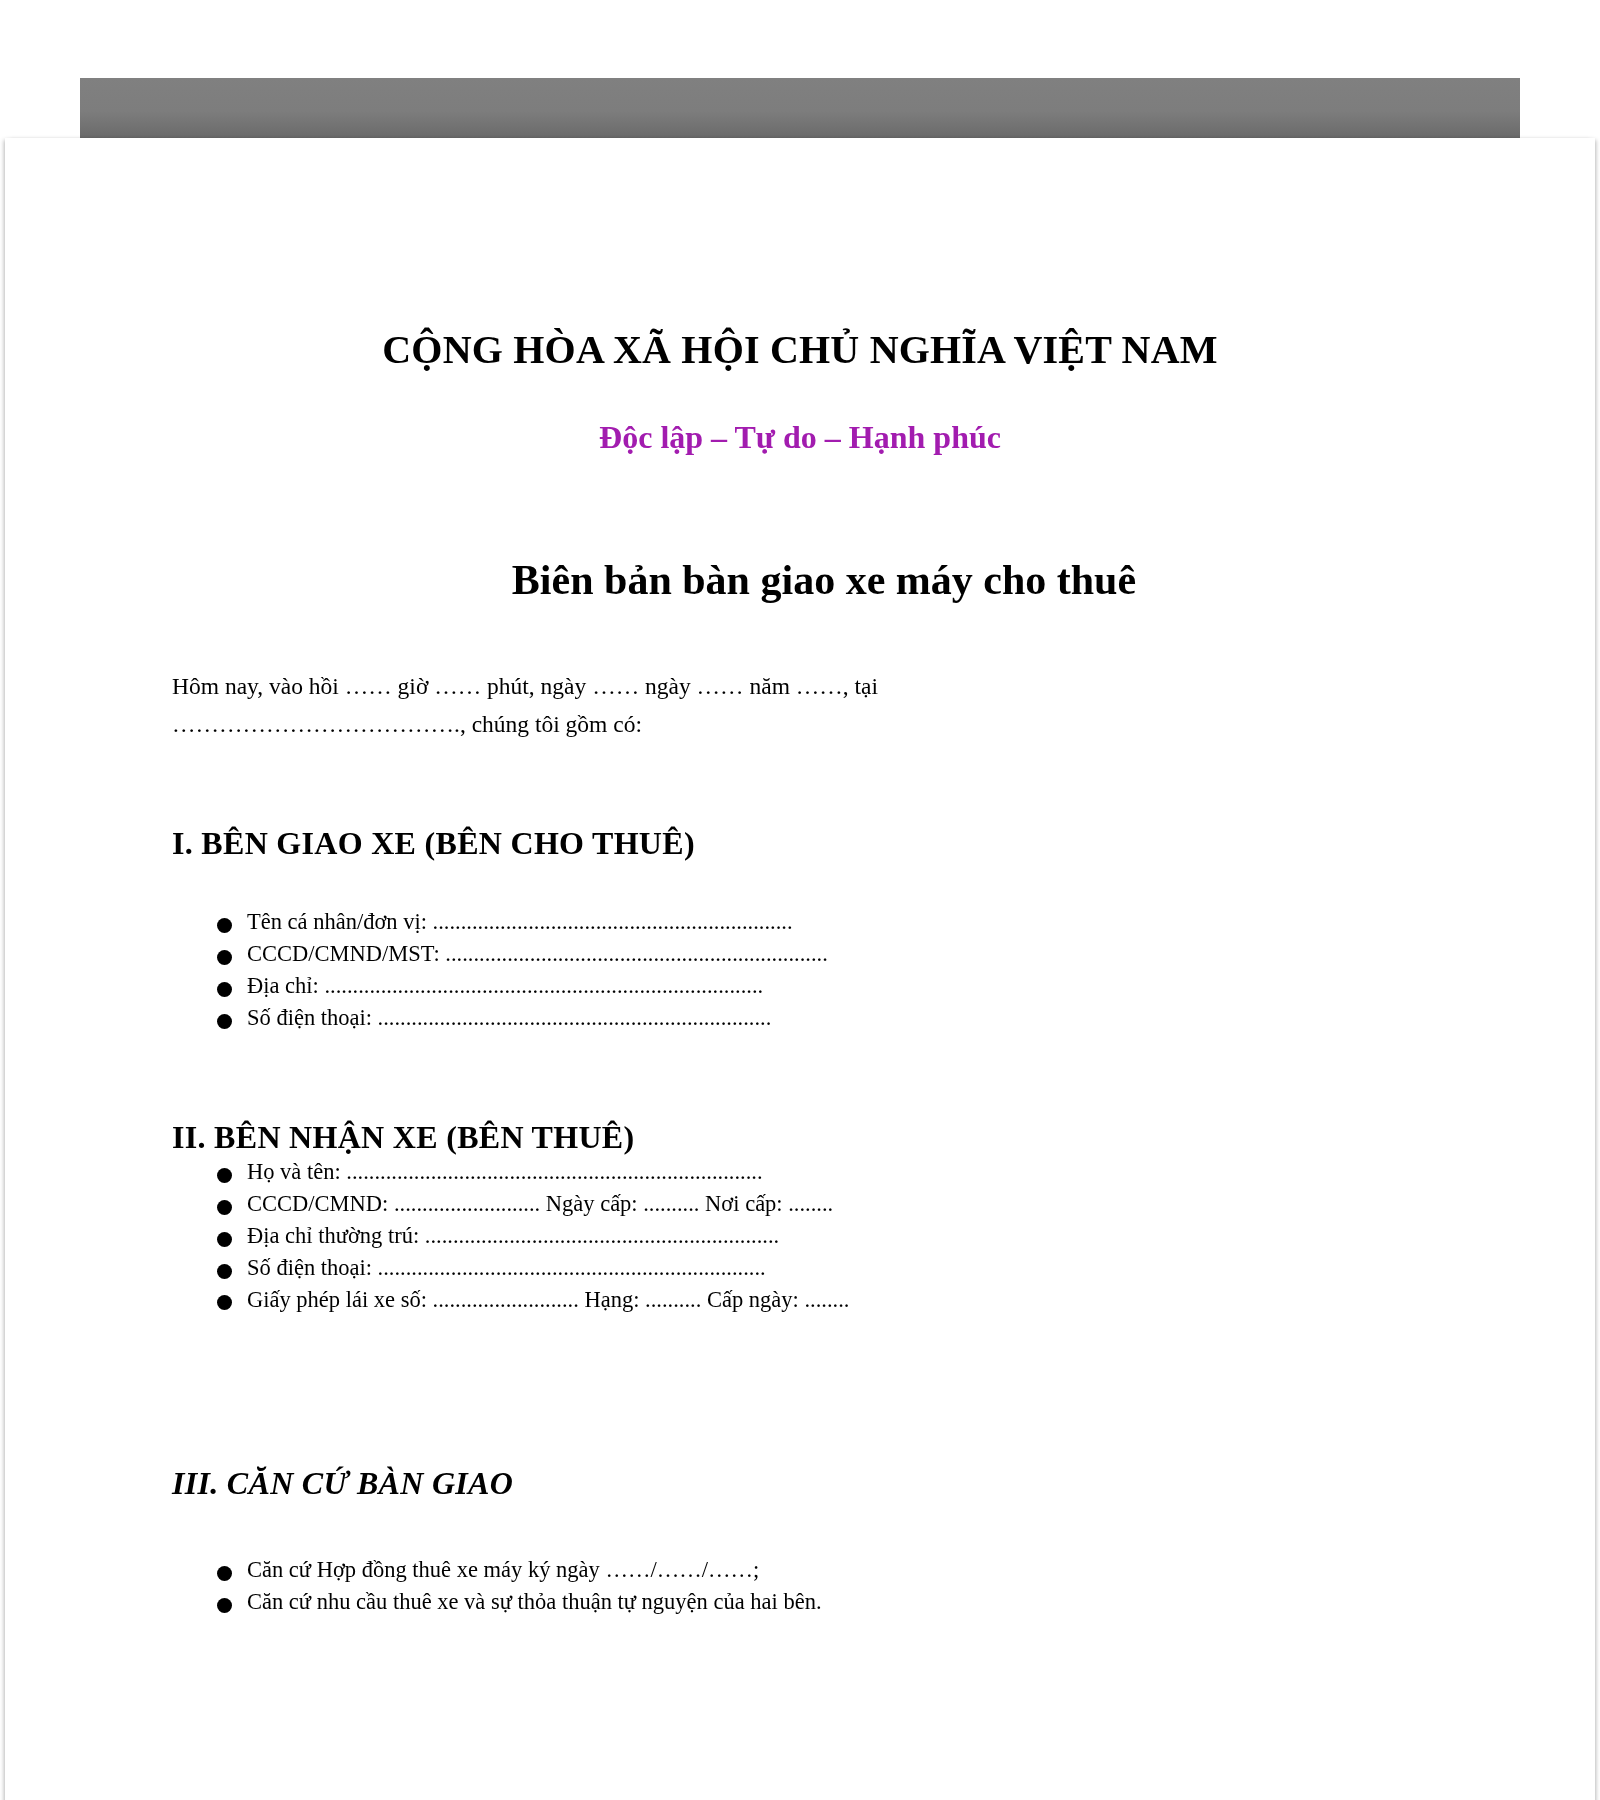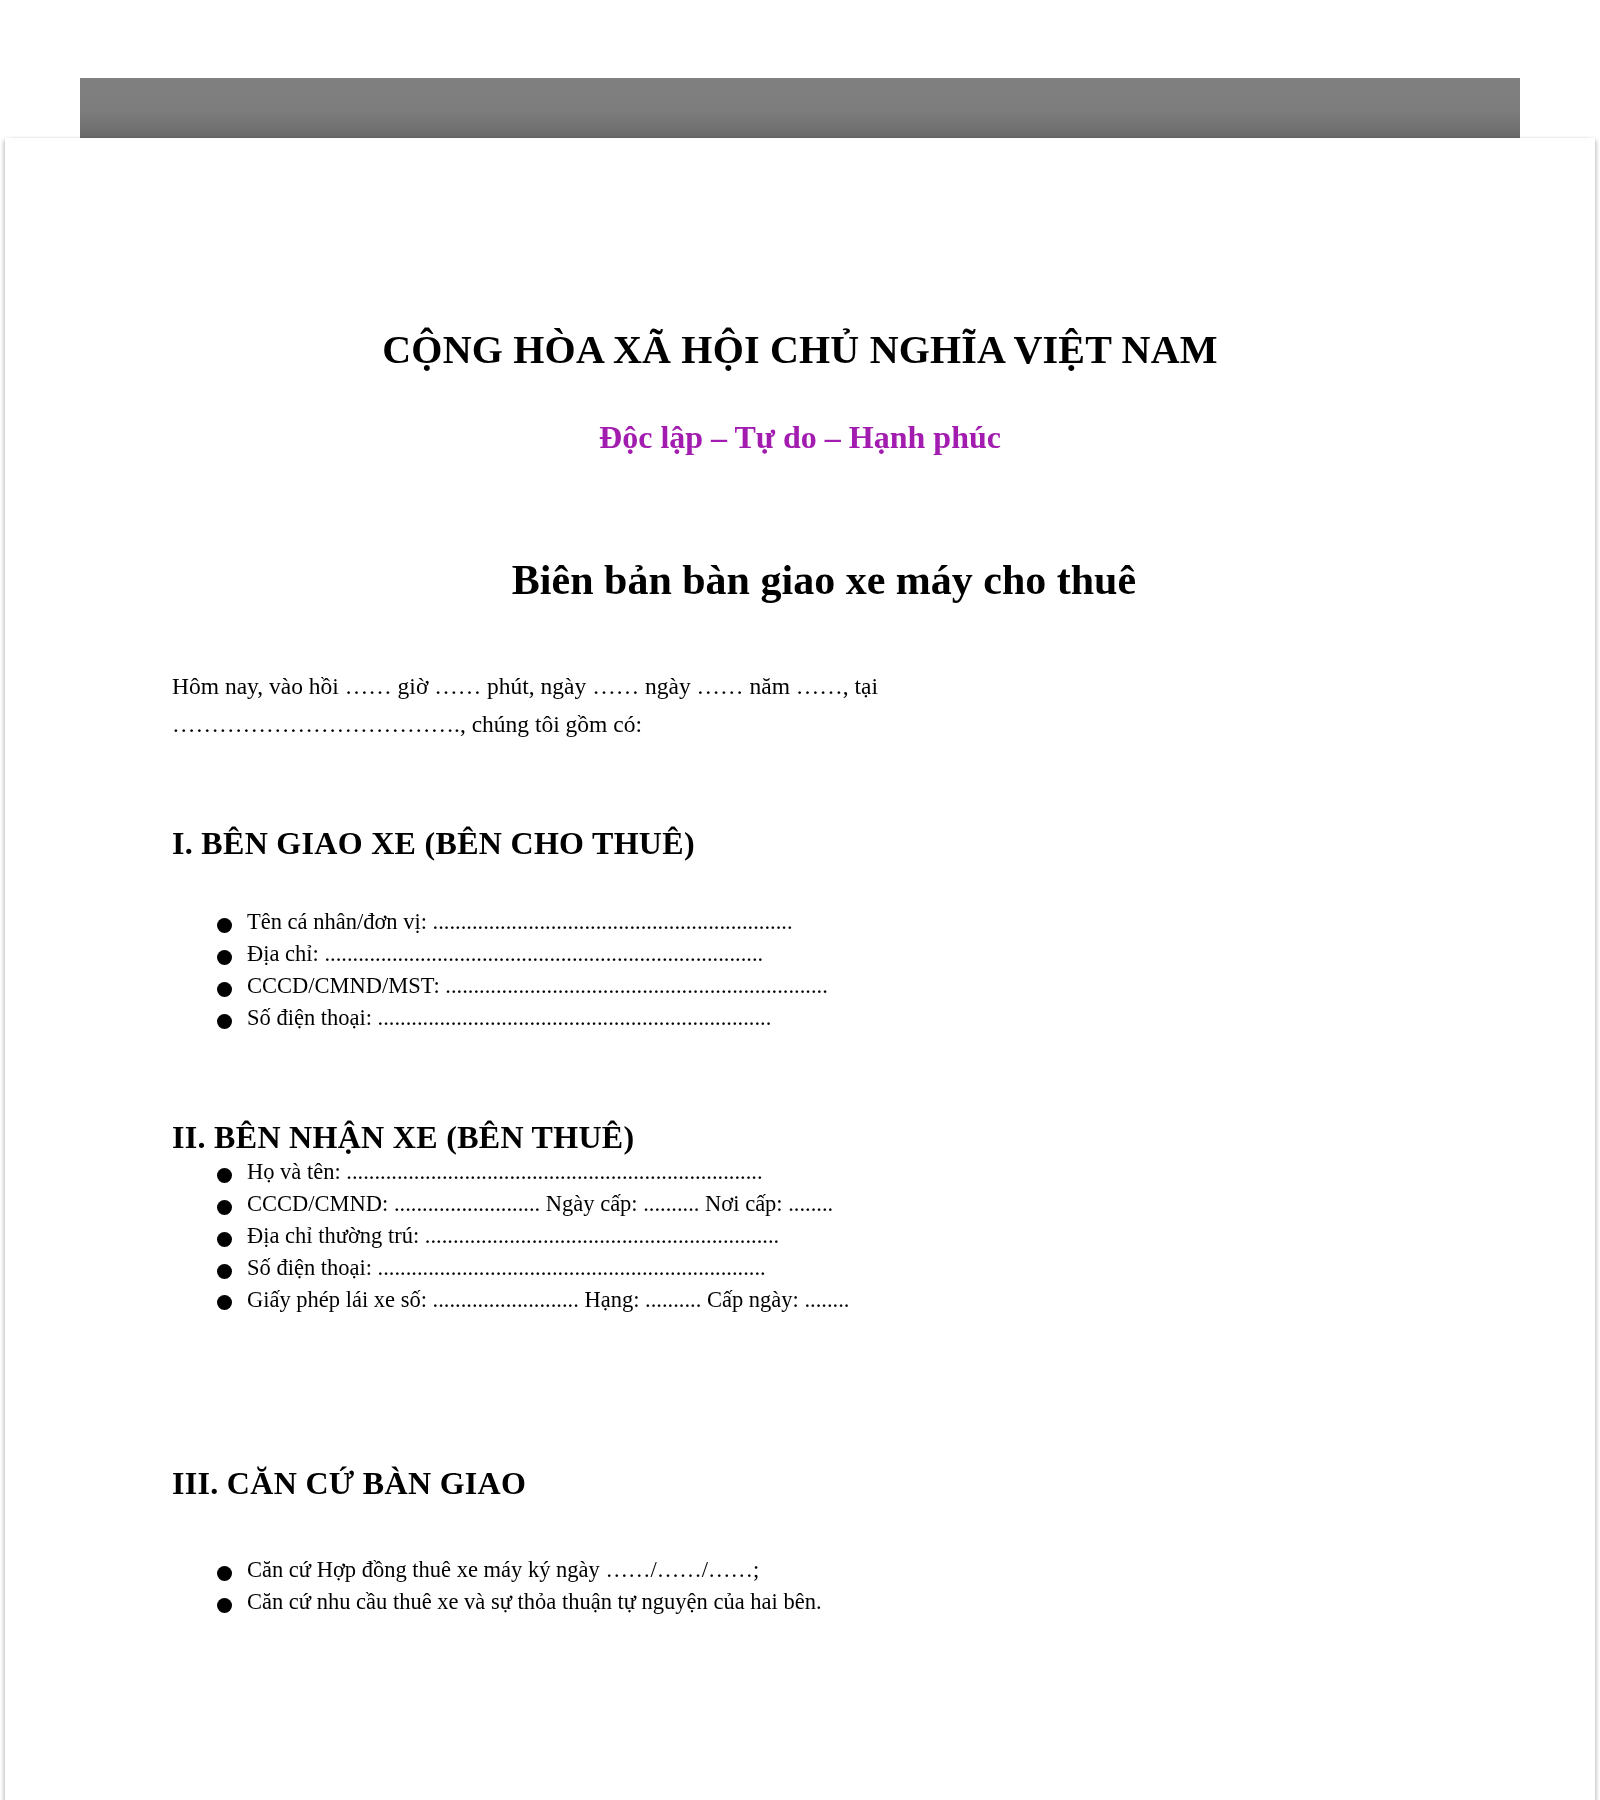--- a/index.html
+++ b/index.html
@@ -107,21 +107,21 @@
     position: absolute;
     left: 167px;
     font-size: 32px;
     font-weight: bold;
     color: #000;
     letter-spacing: 0.3px;
     white-space: nowrap;
   }
   .section-heading.s1 { top: 660px; }
   .section-heading.s2 { top: 948px; margin-top: 33px; }
-  .section-heading.s3 { top: 1300px; }
+  .section-heading.s3 { top: 1300px; font-style: italic; }
 
   .bullet-list {
     position: absolute;
     left: 212px;
     margin: 0;
     padding: 0;
     list-style: none;
     font-size: 22.5px;
     color: #000;
   }
@@ -161,22 +161,22 @@
 
       <div class="motto">Độc lập – Tự do – Hạnh phúc</div>
 
       <h1 class="doc-title">Biên bản bàn giao xe máy cho thuê</h1>
 
       <p class="intro">Hôm nay, vào hồi …… giờ …… phút, ngày …… ngày …… năm ……, tại ………………………………., chúng tôi gồm có:</p>
 
       <h2 class="section-heading s1">I. BÊN GIAO XE (BÊN CHO THUÊ)</h2>
       <ul class="bullet-list l1">
         <li>Tên cá nhân/đơn vị: ................................................................</li>
+        <li>CCCD/CMND/MST: ....................................................................</li>
         <li>Địa chỉ: ..............................................................................</li>
-        <li>CCCD/CMND/MST: ....................................................................</li>
         <li>Số điện thoại: ......................................................................</li>
       </ul>
 
       <h2 class="section-heading s2">II. BÊN NHẬN XE (BÊN THUÊ)</h2>
       <ul class="bullet-list l2">
         <li>Họ và tên: ..........................................................................</li>
         <li>CCCD/CMND: .......................... Ngày cấp: .......... Nơi cấp: ........</li>
         <li>Địa chỉ thường trú: ...............................................................</li>
         <li>Số điện thoại: .....................................................................</li>
         <li>Giấy phép lái xe số: .......................... Hạng: .......... Cấp ngày: ........</li>

